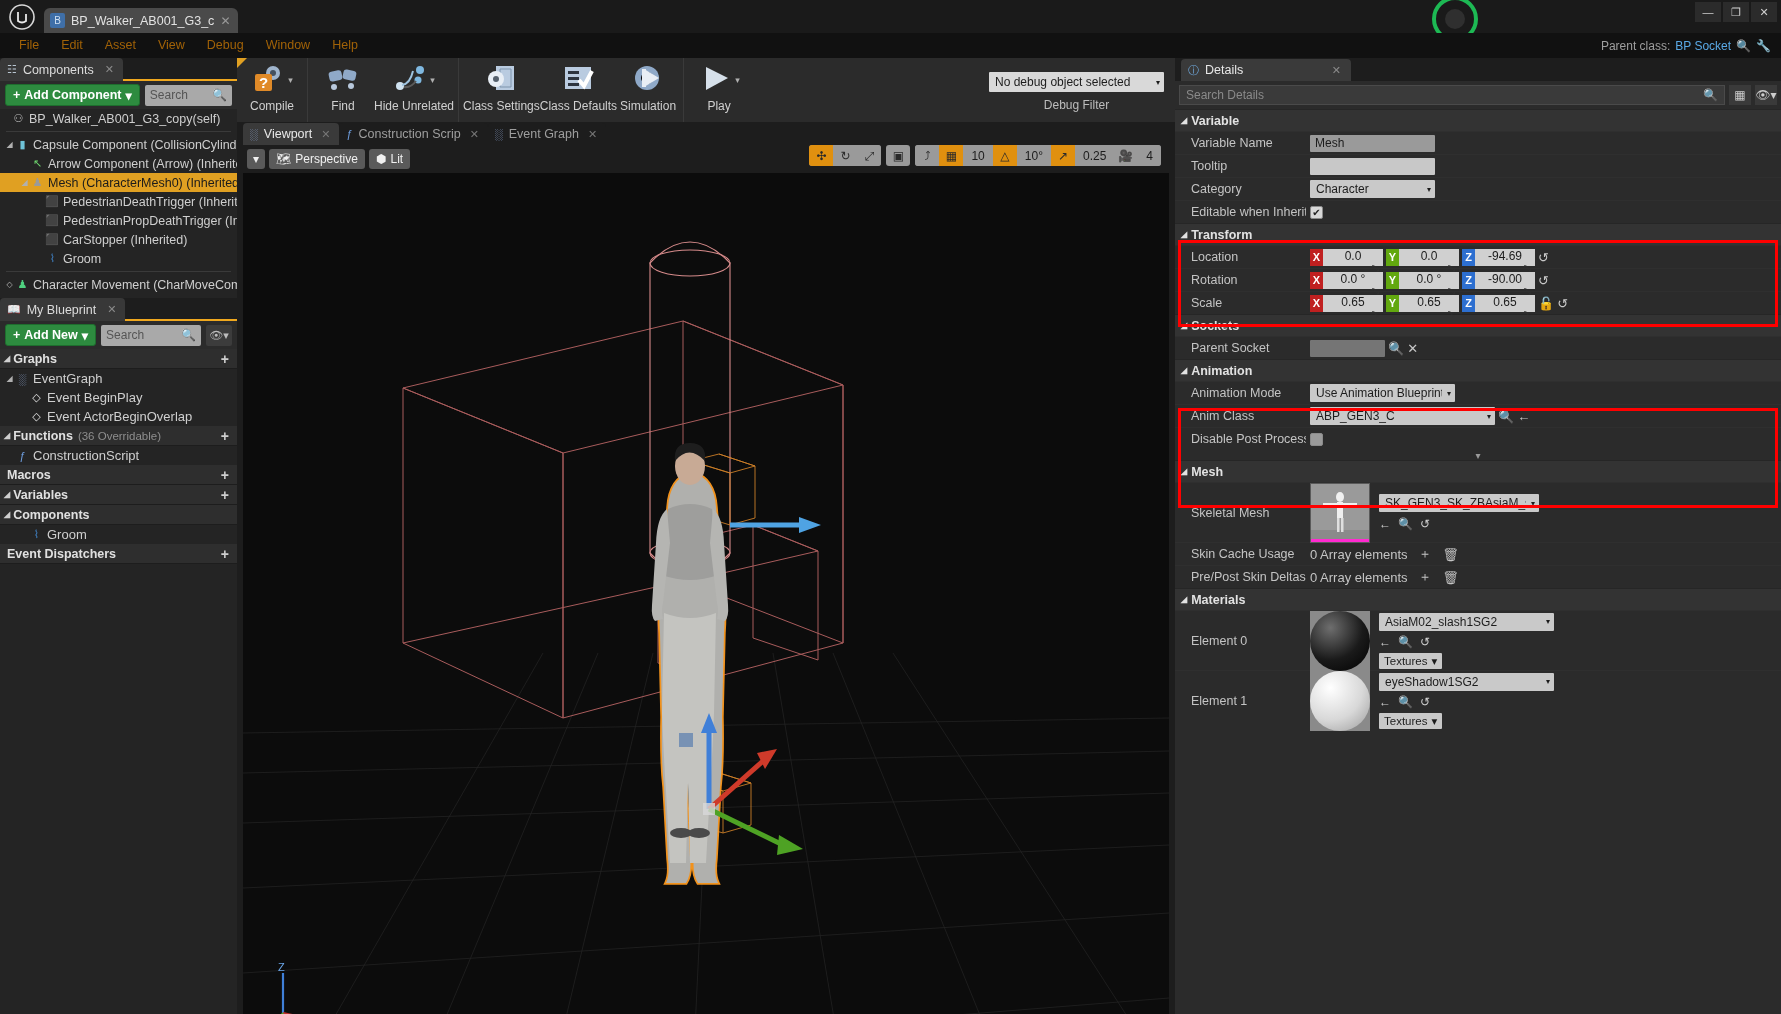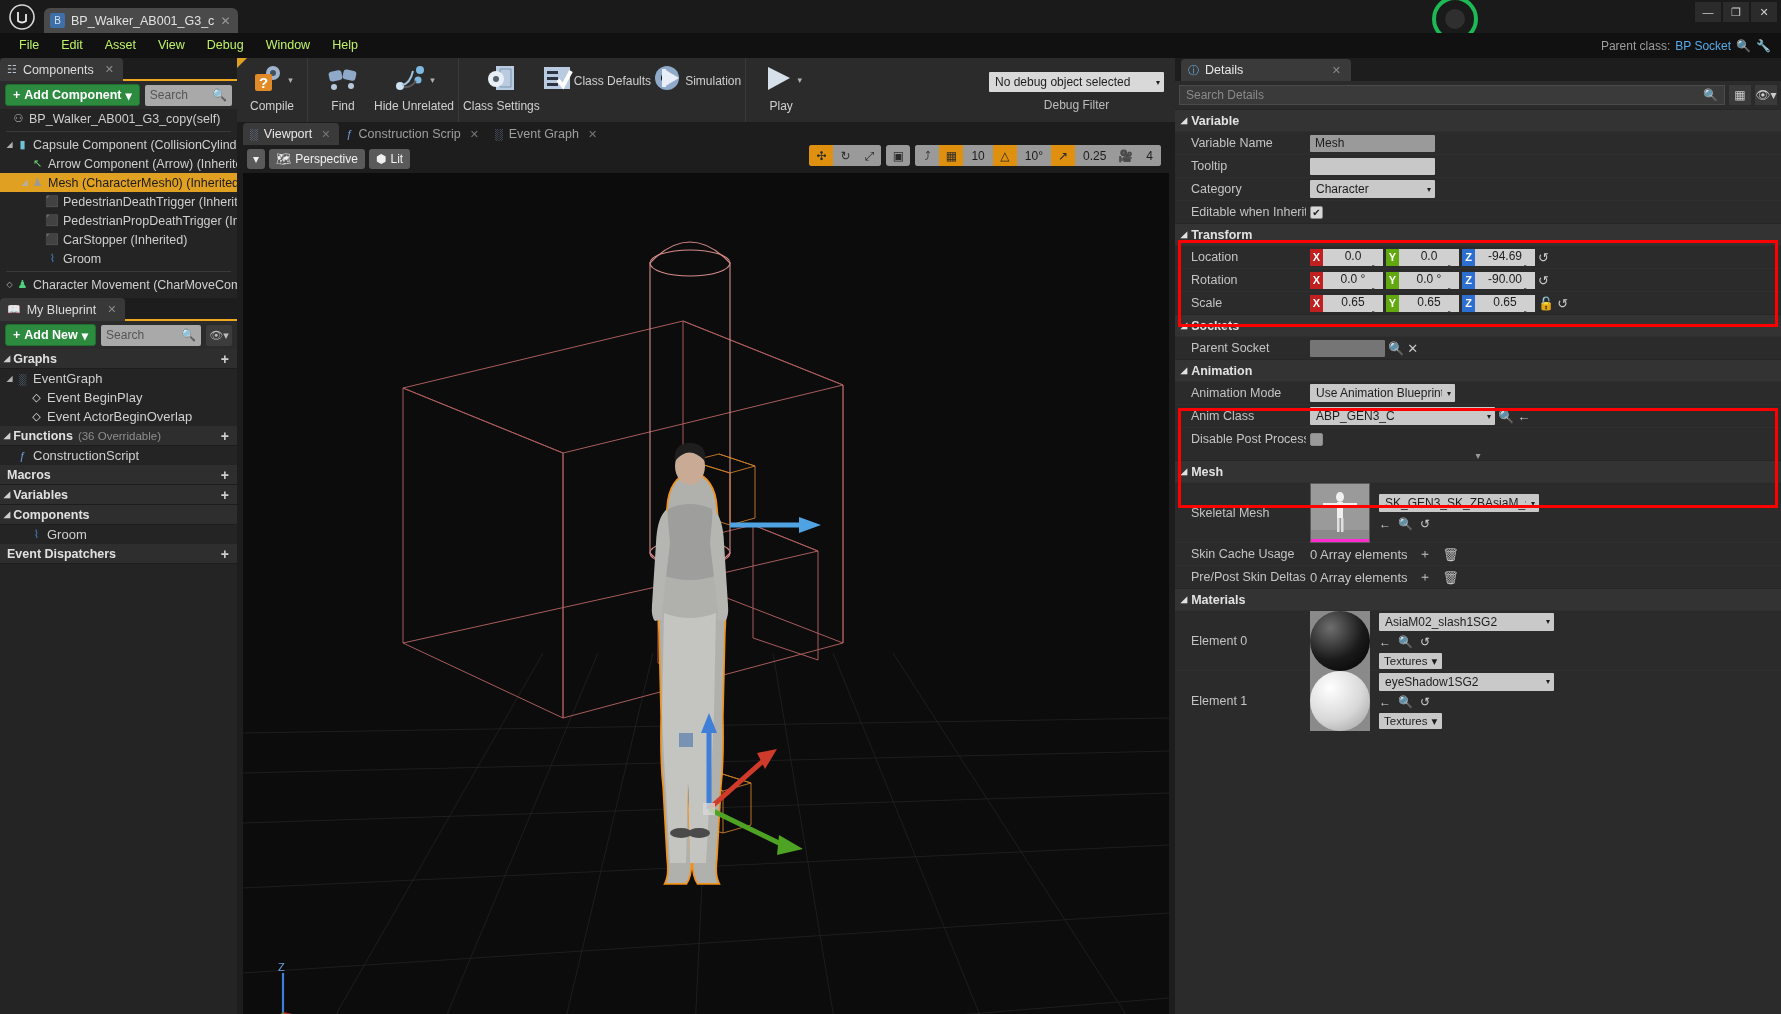--- a/index.html
+++ b/index.html
@@ -29,21 +29,21 @@
   .winbtn.close { background:#2b2b2b; }
 
   .green-circle { position:absolute; left:1432px; top:-4px; width:46px; height:46px;
                   border:4px solid #1db954; border-radius:50%; background:#1a1a1a; }
   .green-circle .gc-in { position:absolute; left:9px; top:9px; width:20px; height:20px;
                   background:#2f2f2f; border-radius:50%; }
 
   
   .menubar { position:absolute; left:0; top:33px; width:1781px; height:25px; background:#111111;
              display:flex; align-items:center; padding-left:8px; }
-  .menubar .mi { padding:0 11px; font-size:12.5px; color:#bef264; height:25px; line-height:25px; }
+  .menubar .mi { padding:0 11px; font-size:12.5px; color:#a16207; height:25px; line-height:25px; }
   .parentclass { position:absolute; right:10px; top:33px; height:25px; display:flex; align-items:center; gap:5px; font-size:12px; }
   .parentclass .pc-label { color:#9e9e9e; }
   .parentclass .pc-value { color:#5aa9e6; }
   .parentclass .pc-ic { color:#b8b8b8; font-size:12px; }
 
   
   .left { position:absolute; left:0; top:58px; width:237px; height:956px; background:#242424; }
 
   .panel-tab { height:23px; background:#383838; display:inline-flex; align-items:center;
                padding:0 9px 0 7px; border-radius:4px 4px 0 0; }
@@ -410,33 +410,33 @@
             <div style="display: flex; align-items: center; gap: 3px; height: 36px;">
               <span><svg width="34" height="34" viewBox="0 0 34 34">
                   <path d="M12 4 L30 4 L30 28 L12 28 Z" fill="#b9cbe0"></path>
                   <path d="M16 7 L27 7 L27 25 L16 25 Z" fill="none" stroke="#7f95ad" stroke-width="1"></path>
                   <circle cx="12" cy="17" r="8" fill="#e8eef5"></circle>
                   <circle cx="12" cy="17" r="3" fill="#55606d"></circle>
                 </svg></span>
             </div>
             <div style="font-size: 12px; color: rgb(208, 208, 208); white-space: nowrap; margin-top: 1px;">Class Settings</div>
           </div>
-          <div style="display: flex; flex-direction: row; align-items: center; justify-content: flex-start; min-width: 62px; padding-top: 4px;">
+          <div style="display: flex; flex-direction: column; align-items: center; justify-content: flex-start; min-width: 62px; padding-top: 4px;">
             <div style="display: flex; align-items: center; gap: 3px; height: 36px;">
               <span><svg width="34" height="34" viewBox="0 0 34 34">
                   <path d="M4 5 L30 5 L30 27 L4 27 Z" fill="#b9cbe0"></path>
                   <rect x="7" y="9" width="11" height="3" fill="#2c3440"></rect>
                   <rect x="7" y="15" width="11" height="3" fill="#2c3440"></rect>
                   <rect x="7" y="21" width="11" height="3" fill="#2c3440"></rect>
                   <path d="M18 18 L23 24 L31 9" stroke="#ffffff" stroke-width="4" fill="none"></path>
                 </svg></span>
             </div>
             <div style="font-size: 12px; color: rgb(208, 208, 208); white-space: nowrap; margin-top: 1px;">Class Defaults</div>
           </div>
-          <div style="display: flex; flex-direction: row; align-items: center; justify-content: flex-start; min-width: 62px; padding-top: 4px;">
+          <div style="display: flex; flex-direction: column; align-items: center; justify-content: flex-start; min-width: 62px; padding-top: 4px;">
             <div style="display: flex; align-items: center; gap: 3px; height: 36px;">
               <span><svg width="34" height="34" viewBox="0 0 34 34">
                   <circle cx="16" cy="16" r="12" fill="#8fa9c8"></circle>
                   <circle cx="16" cy="16" r="6" fill="#5d7characters"></circle>
                   <polygon points="13,7 13,25 28,16" fill="#e8eef5"></polygon>
                   <rect x="11" y="7" width="4" height="18" fill="#e8eef5"></rect>
                 </svg></span>
             </div>
             <div style="font-size: 12px; color: rgb(208, 208, 208); white-space: nowrap; margin-top: 1px;">Simulation</div>
           </div>

